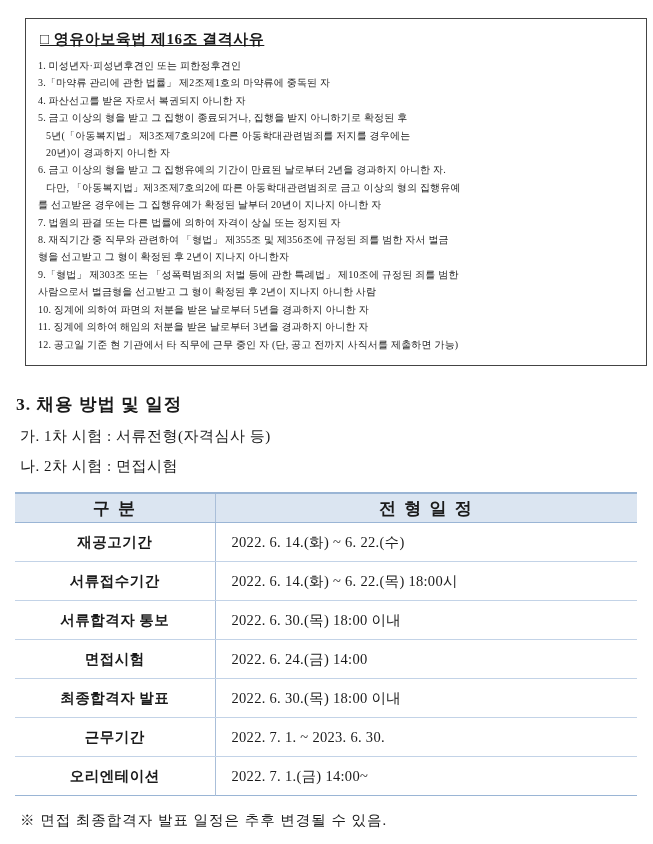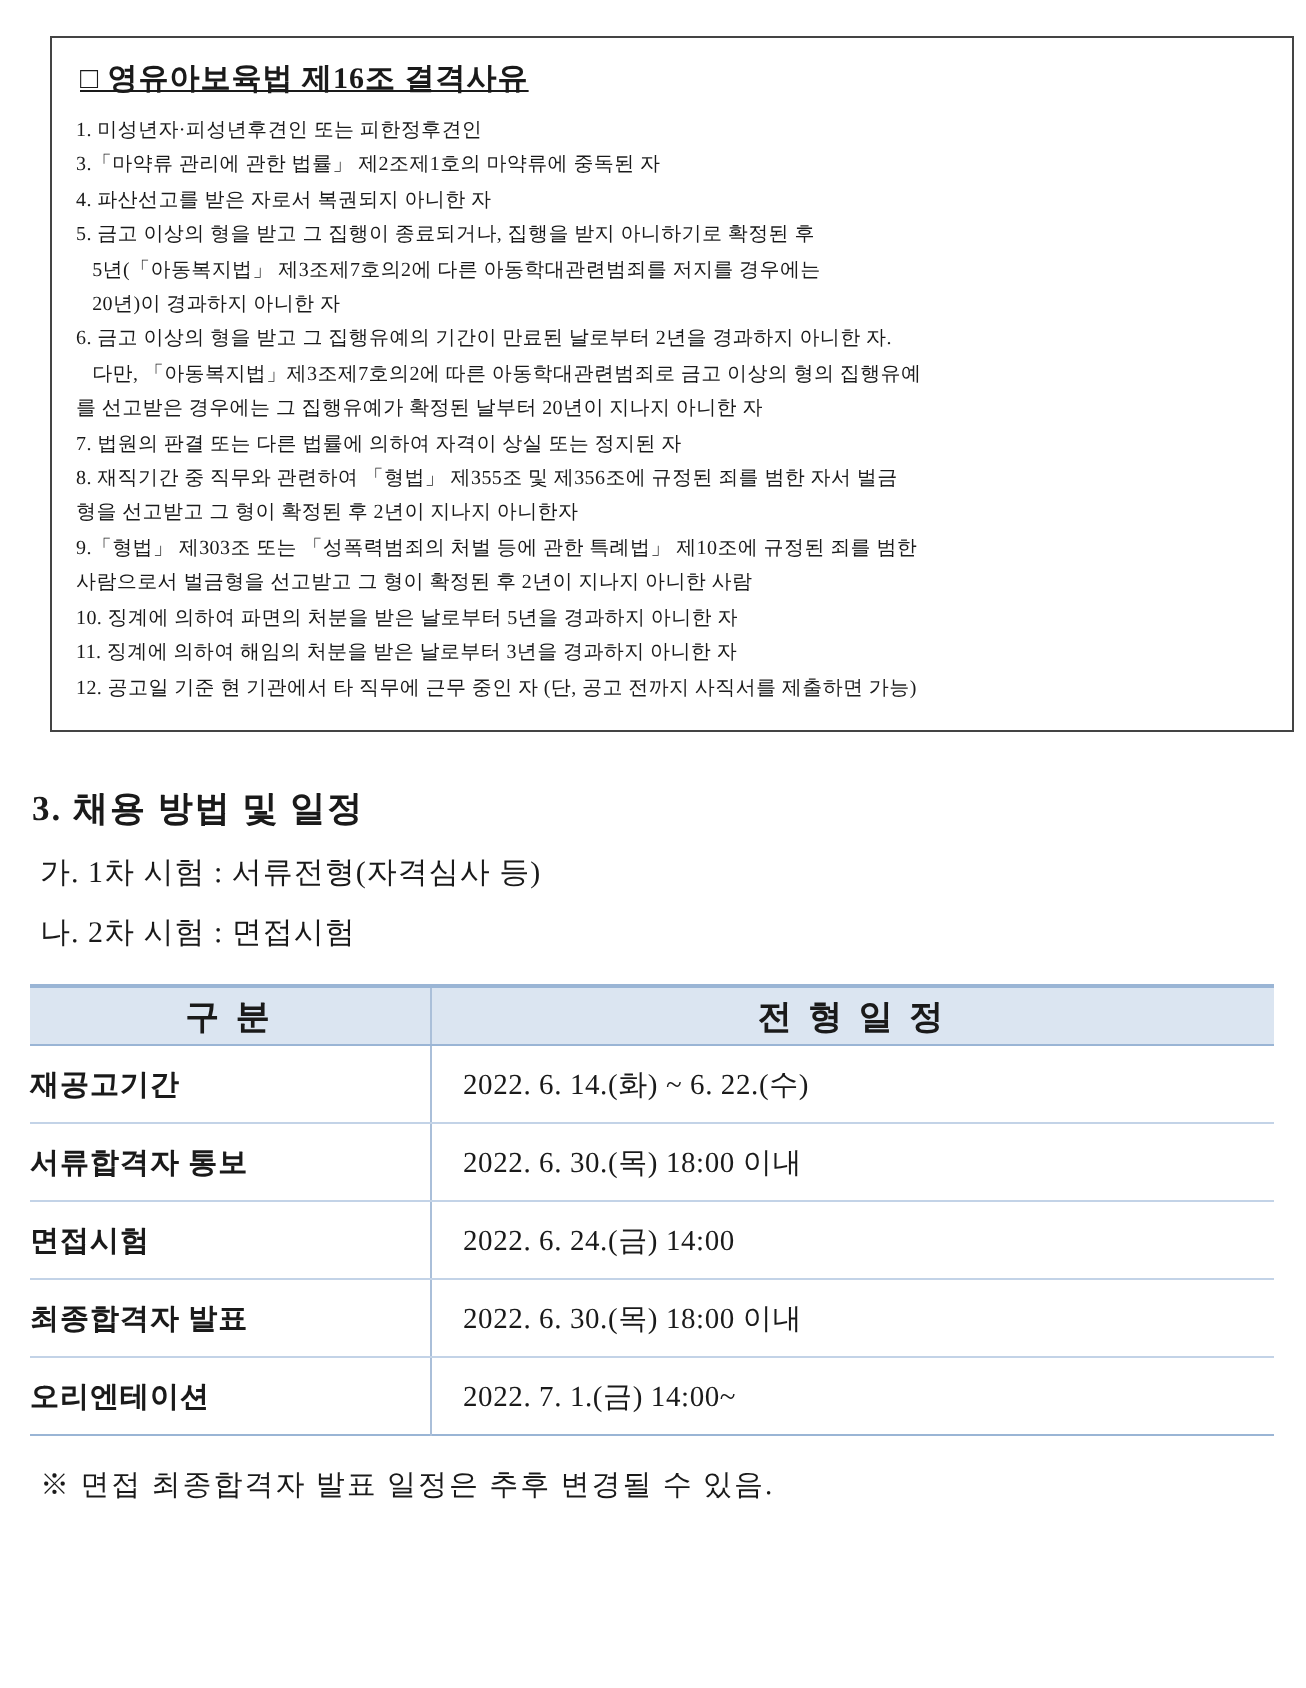--- a/index.html
+++ b/index.html
@@ -69,21 +69,21 @@
   .schedule-table td { vertical-align: middle; }
   .schedule-table .data-row td {
     border-bottom: 1px solid #c3d3e7;
     height: 39px;
     font-size: 14.5px;
   }
   .schedule-table .data-row:last-child td { border-bottom: none; }
   .schedule-table .col-label {
     width: 200px;
     border-right: 1px solid #aabfd9;
-    text-align: left;
+    text-align: center;
     font-weight: bold;
     letter-spacing: 0.5px;
   }
   .schedule-table .hdr-row .col-label { border-right: 1px solid #aabfd9; }
   .schedule-table .col-value {
     padding-left: 16px;
     letter-spacing: 0.3px;
   }
 
   .footnote {
@@ -144,36 +144,44 @@
         <td class="col-value" style="text-align:center; padding-left:0;">전 형 일 정</td>
       </tr>
     </tbody>
     <tbody>
 
         <tr class="data-row">
           <td class="col-label">재공고기간</td>
           <td class="col-value">2022. 6. 14.(화) ~ 6. 22.(수)</td>
         </tr>
 
+        <tr class="data-row">
+          <td class="col-label">서류접수기간</td>
+          <td class="col-value">2022. 6. 14.(화) ~ 6. 22.(목) 18:00시</td>
+        </tr>
 
         <tr class="data-row">
           <td class="col-label">서류합격자 통보</td>
           <td class="col-value">2022. 6. 30.(목) 18:00 이내</td>
         </tr>
 
         <tr class="data-row">
           <td class="col-label">면접시험</td>
           <td class="col-value">2022. 6. 24.(금) 14:00</td>
         </tr>
 
         <tr class="data-row">
           <td class="col-label">최종합격자 발표</td>
           <td class="col-value">2022. 6. 30.(목) 18:00 이내</td>
         </tr>
 
+        <tr class="data-row">
+          <td class="col-label">근무기간</td>
+          <td class="col-value">2022. 7. 1. ~ 2023. 6. 30.</td>
+        </tr>
 
         <tr class="data-row">
           <td class="col-label">오리엔테이션</td>
           <td class="col-value">2022. 7. 1.(금) 14:00~</td>
         </tr>
       </tbody>
   </table>
 
   <div class="footnote">※ 면접 최종합격자 발표 일정은 추후 변경될 수 있음.</div>
 

